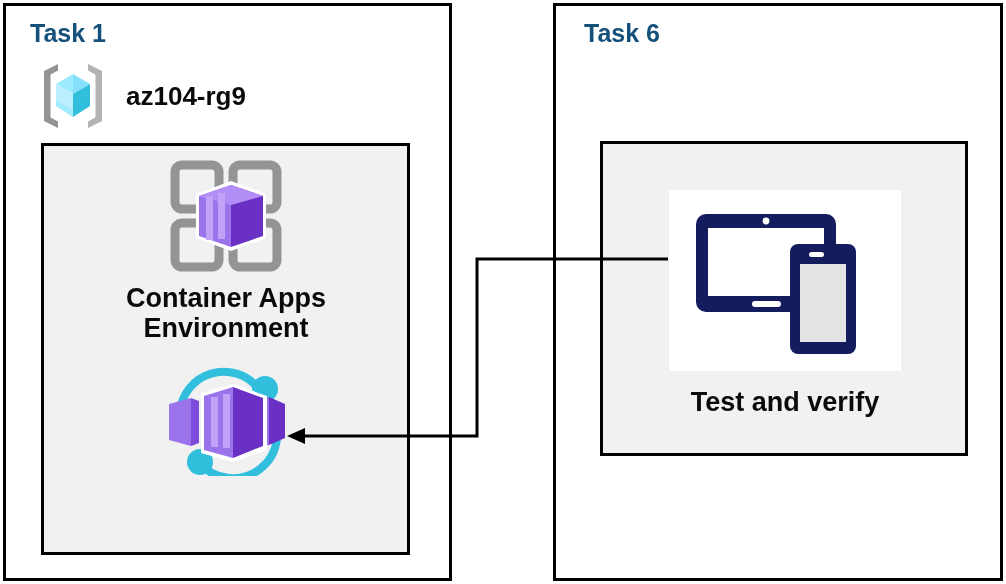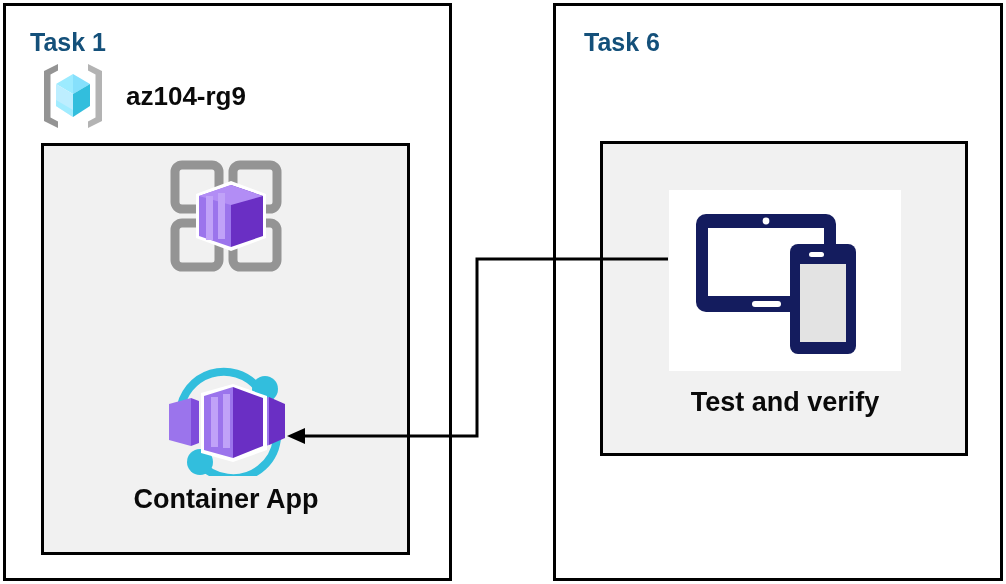--- a/index.html
+++ b/index.html
@@ -25,21 +25,20 @@
   #task1-panel { left: 3px;   top: 3px; width: 449px; height: 578px; }
   #task2-panel { left: 553px; top: 3px; width: 450px; height: 578px; }
 
   .task-title {
     position: absolute;
     font-size: 25px;
     font-weight: bold;
     color: #14507A;
     letter-spacing: 0px;
     white-space: nowrap;
-    margin-top: 9px;
   }
   #task1-title { left: 30px;  top: 19px; }
   #task2-title { left: 584px; top: 19px; }
 
   
   #rg-row {
     position: absolute;
     left: 36px;
     top: 58px;
     width: 330px;
@@ -150,20 +149,22 @@
     <path d="M31 39 L66 26 L101 39 L101 83 L66 96 L31 83 Z" fill="#ffffff"></path>
     <path d="M34 41 L66 30 L66 92 L34 81 Z" fill="#9B74EC"></path>
     <path d="M66 30 L98 41 L98 81 L66 92 Z" fill="#6A2FC4"></path>
     <path d="M34 41 L66 30 L98 41 L66 50 Z" fill="#B28DF5"></path>
 
     <g fill="#C0A2F8">
       <rect x="41" y="41" width="7" height="44"></rect>
       <rect x="53" y="38" width="7" height="46"></rect>
     </g>
   </svg>
+  <div class="node-caption">Container Apps
+Environment</div>
 </div>
 
 <div id="node-capp" class="node">
   <svg width="150" height="110" viewBox="0 0 150 110">
 
     <g fill="none" stroke="#32BEDD" stroke-width="8" stroke-linecap="round">
       <path d="M107 22 A44 44 0 0 0 29 46"></path>
       <path d="M117 41 A44 44 0 0 1 47 95"></path>
     </g>
 
@@ -177,21 +178,20 @@
     <path d="M118 31 L134 38 L134 72 L118 79 Z" fill="#6A2FC4"></path>
 
     <path d="M50 27 L82 18 L116 30 L116 84 L82 96 L50 87 Z" fill="#ffffff"></path>
     <path d="M53 30 L82 21 L82 92 L53 84 Z" fill="#9B74EC"></path>
     <path d="M82 21 L112 32 L112 80 L82 92 Z" fill="#6A2FC4"></path>
     <g fill="#C0A2F8">
       <rect x="60" y="31" width="7" height="50"></rect>
       <rect x="72" y="28" width="7" height="54"></rect>
     </g>
   </svg>
-  <div class="node-caption">Container App</div>
 </div>
 
 <div id="task2-panel" class="task-panel"></div>
 <div id="task2-title" class="task-title">Task 6</div>
 
 <div id="testverify-group" class="group-box"></div>
 
 <div id="node-test" class="node">
   <div class="icon-plate">
     <svg width="190" height="150" viewBox="0 0 190 150">

